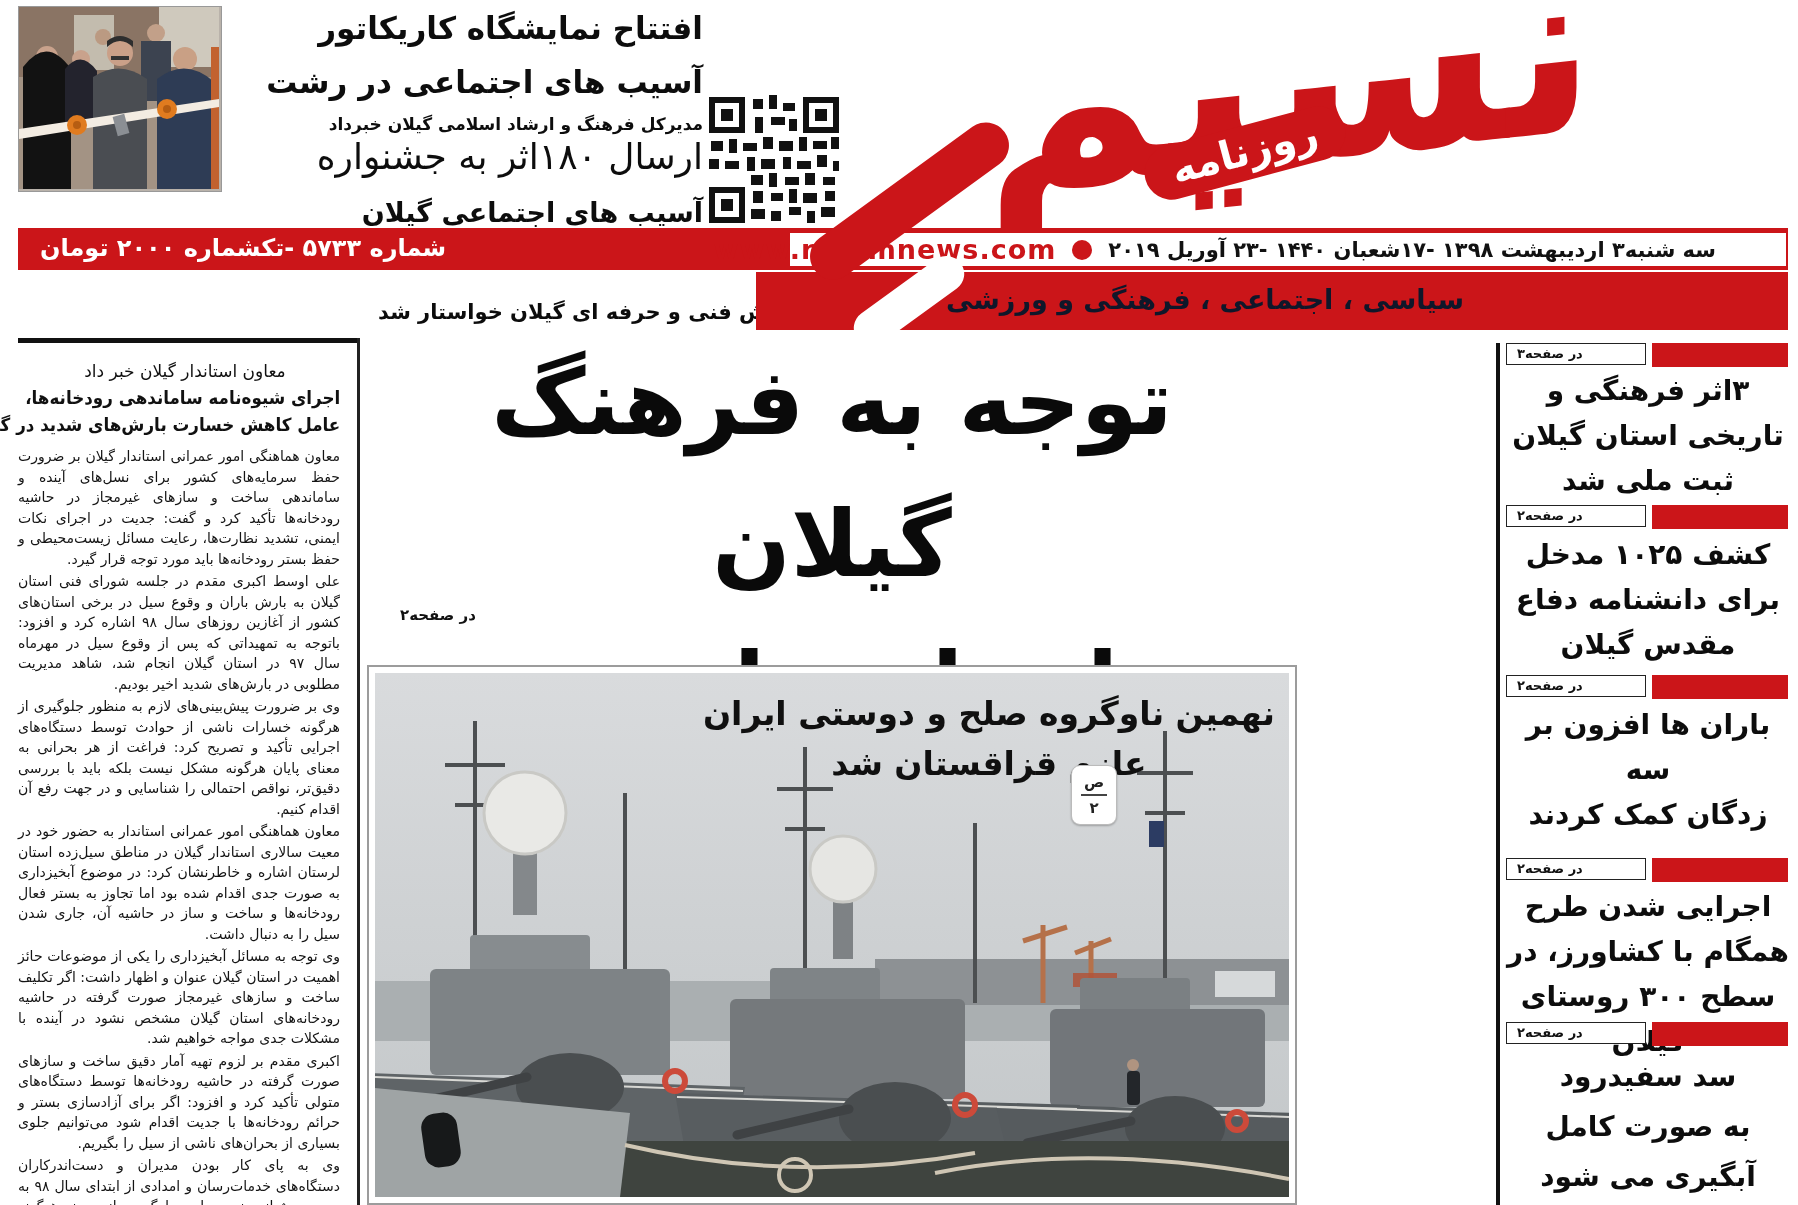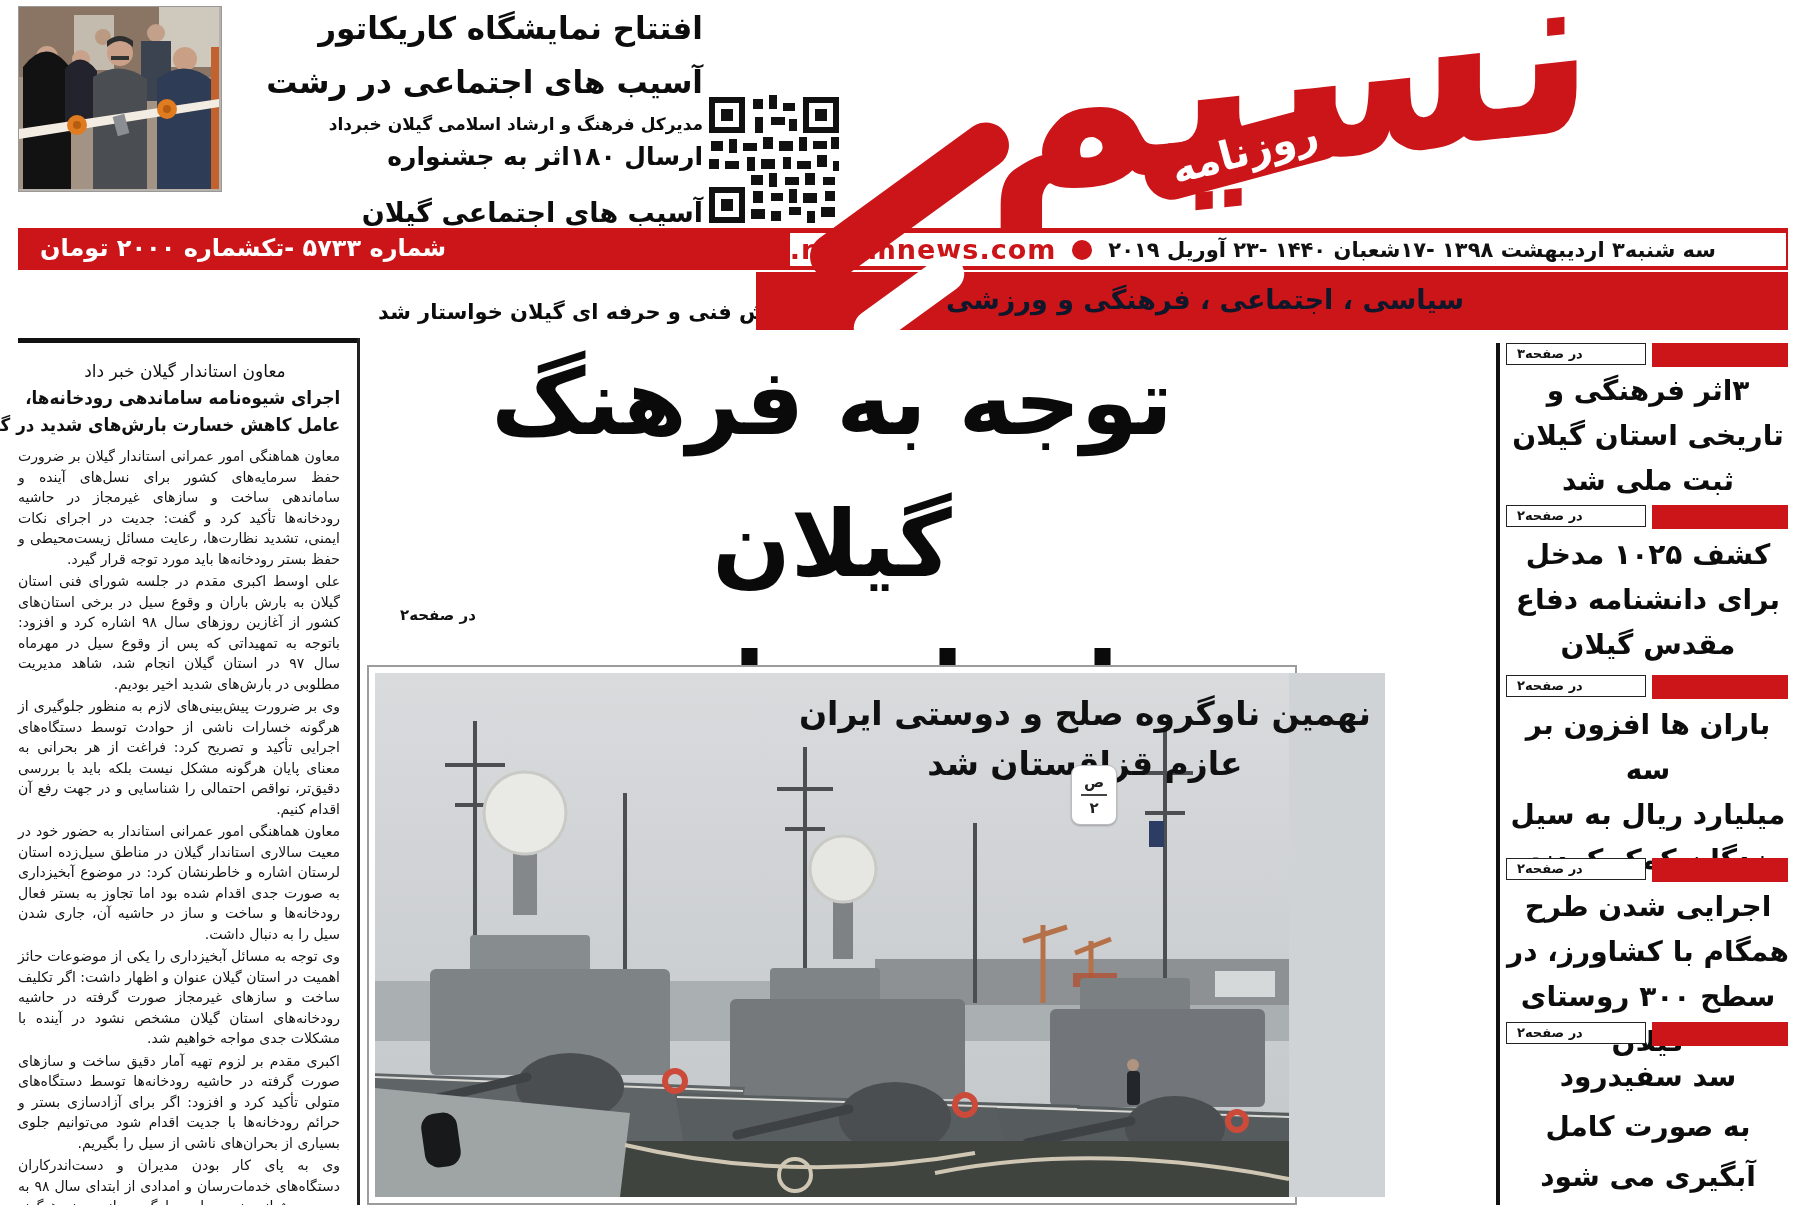--- a/index.html
+++ b/index.html
@@ -7,21 +7,21 @@
   .page{position:relative;width:1798px;height:1205px;background:#fff;overflow:hidden;margin:0 auto;}
   .abs{position:absolute;}
   .rtl{direction:rtl;}
 
   
   .tl-photo{left:18px;top:6px;width:202px;height:184px;border:1px solid #999;overflow:hidden;background:#b9b2aa;}
   .tl-block{left:225px;top:8px;width:478px;height:210px;text-align:right;color:#0d0d0d;}
   .tl-t1{font-size:31px;font-weight:bold;line-height:40px;}
   .tl-t2{font-size:31px;font-weight:bold;line-height:40px;margin-top:14px;}
   .tl-k{font-size:17px;font-weight:bold;line-height:24px;margin-top:10px;}
-  .tl-s1{font-size:25px;font-weight:bold;line-height:34px;margin-top:4px;}
+  .tl-s1{font-size:36px;font-weight:normal;line-height:34px;margin-top:4px;}
   .tl-s2{font-size:27px;font-weight:bold;line-height:34px;margin-top:22px;}
   .tl-p{font-size:13px;font-weight:bold;line-height:17px;margin-top:9px;}
 
   
   .qr{left:705px;top:93px;width:138px;height:134px;background:#fff;}
   .logo-name{right:255px;top:-38px;width:560px;text-align:center;color:#cb1519;font-size:238px;font-weight:bold;line-height:1;transform:rotate(-6deg) skewX(-6deg);letter-spacing:-6px;}
   .logo-rozname{left:1142px;top:126px;transform:rotate(-15deg);background:#cb1519;color:#fff;font-size:40px;font-weight:bold;padding:2px 28px 6px 28px;border-radius:40px;z-index:4;}
   .tail-red{left:792px;top:178px;width:235px;height:46px;background:#cb1519;border-radius:40px;transform:rotate(-36deg);z-index:3;}
   .tail-white{left:845px;top:283px;width:128px;height:36px;background:#fff;border-radius:26px;transform:rotate(-36deg);z-index:3;}
   .bar-a{left:18px;top:228px;width:1770px;height:42px;background:#cb1519;z-index:1;}
@@ -42,21 +42,21 @@
   .lc-body{margin-top:8px;font-size:14px;line-height:20.5px;text-align:justify;color:#141414;}
   .lc-body p{margin:0 12px 2px 0;}
 
   
   .lead-kicker{left:367px;top:300px;width:930px;text-align:center;font-size:21px;font-weight:bold;color:#0c0c0c;white-space:nowrap;}
   .lead-headline{left:367px;top:332px;width:930px;text-align:center;font-weight:bold;color:#0a0a0a;font-size:92px;line-height:142px;letter-spacing:-2px;}
   .lead-pageref{left:400px;top:606px;font-size:15px;font-weight:bold;color:#111;}
 
   
   .photo{left:367px;top:665px;width:930px;height:540px;box-sizing:border-box;border:2px solid #9c9c9c;background:#fff;padding:6px;}
-  .photo-inner{position:relative;width:1010px;height:524px;overflow:hidden;background:#cfd3d5;}
+  .photo-inner{position:relative;width:914px;height:524px;overflow:hidden;background:#cfd3d5;}
   .photo-caption{position:absolute;top:16px;right:14px;text-align:center;font-weight:bold;font-size:33px;line-height:50px;color:#101010;direction:rtl;}
   .photo-badge{position:absolute;left:696px;top:92px;width:44px;height:58px;background:#fff;border:1px solid #bbb;border-radius:9px;display:flex;flex-direction:column;align-items:center;justify-content:center;font-weight:bold;color:#222;font-size:15px;box-shadow:0 1px 2px rgba(0,0,0,.25);}
   .photo-badge .sep{width:26px;height:1.5px;background:#444;margin:3px 0;}
 
   
   .sb-divider{left:1496px;top:343px;width:4px;height:862px;background:#111;}
   .sb-item-header{left:1506px;width:282px;height:24px;display:flex;flex-direction:row;gap:6px;}
   .sb-ref-box{width:140px;height:22px;border:1.5px solid #222;background:#fff;box-sizing:border-box;font-size:13px;font-weight:bold;color:#111;text-align:left;padding:2px 16px 0 10px;direction:rtl;}
   .sb-red{flex:1;height:24px;background:#cb1519;}
   .sb-text{left:1502px;width:292px;text-align:center;font-weight:bold;color:#0d0d0d;font-size:28px;line-height:45px;direction:rtl;}
@@ -324,21 +324,20 @@
     <div>برای دانشنامه دفاع</div>
     <div>مقدس گیلان</div>
   </div>
 
   <div class="abs sb-item-header" style="top:675px;">
     <div class="sb-ref-box">در صفحه۲</div>
     <div class="sb-red"></div>
   </div>
   <div class="abs sb-text" style="top:702px;">
     <div>باران ها افزون بر سه</div>
-    <div>میلیارد ریال به سیل</div>
     <div>زدگان کمک کردند</div>
   </div>
 
   <div class="abs sb-item-header" style="top:858px;">
     <div class="sb-ref-box">در صفحه۲</div>
     <div class="sb-red"></div>
   </div>
   <div class="abs sb-text" style="top:884px;line-height:45px;">
     <div>اجرایی شدن طرح</div>
     <div>همگام با کشاورز، در</div>

